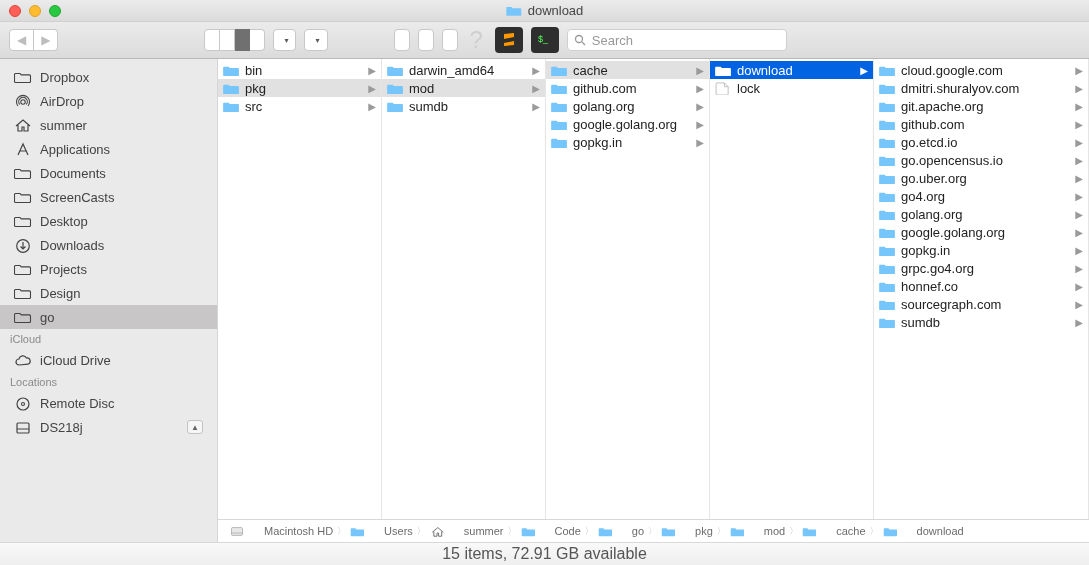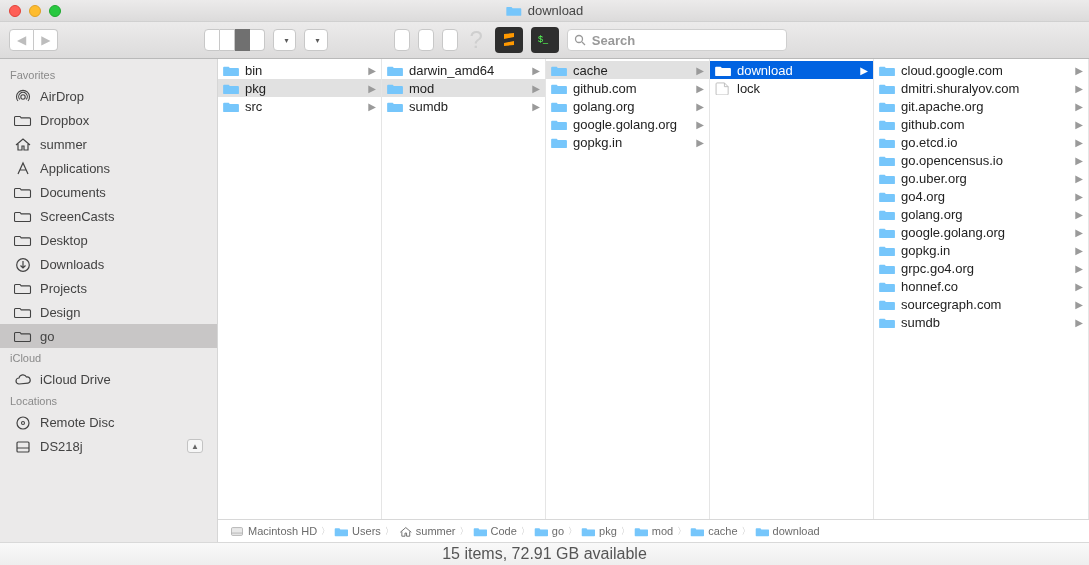--- a/index.html
+++ b/index.html
@@ -22,21 +22,21 @@
 .tb-btn { height:22px; border:1px solid #c8c8c8; border-radius:4px; background:#fff; display:flex; align-items:center; justify-content:center; padding:0 7px; font-size:12px; color:#5a5a5a; }
 .tb-btn + .tb-btn.seg { border-left:none; border-radius:0; }
 .tb-group .tb-btn:first-child.seg { border-radius:4px 0 0 4px; }
 .tb-group .tb-btn:last-child.seg { border-radius:0 4px 4px 0; }
 .tb-btn.active { background:#707070; color:#fff; border-color:#707070; }
 .tb-btn.disabled { color:#bdbdbd; }
 .tb-icon { width:28px; height:28px; border-radius:4px; display:flex; align-items:center; justify-content:center; }
 .tb-icon.dark { background:#2e2e2e; color:#eee; width:28px; height:26px; }
 .tb-icon.dark svg, .tb-icon svg { width:18px; height:18px; }
 .help { color:#cfcfcf; font-size:24px; padding:0 4px; }
-.searchfield { height:22px; width:220px; border:1px solid #cfcfcf; border-radius:4px; background:#fff; display:flex; align-items:center; gap:6px; padding:0 6px; color:#999;font-weight:bold; }
+.searchfield { height:22px; width:220px; border:1px solid #cfcfcf; border-radius:4px; background:#fff; display:flex; align-items:center; gap:6px; padding:0 6px; color:#999; }
 .searchfield svg { width:12px; height:12px; }
 
 .body { display:flex; height: calc(565px - 22px - 37px - 23px); }
 .sidebar { width:218px; background:#ebeaea; border-right:1px solid #d6d6d6; overflow-y:auto; padding-top:6px; }
 .section-label { color:#8a8a8a; font-size:11px; padding:4px 10px 3px; font-weight:500; }
 .sb-item { display:flex; align-items:center; gap:8px; padding:3px 14px; color:#434343; height:24px; }
 .sb-item svg { width:18px; height:15px; flex-shrink:0; }
 .sb-item.active { background:#c8c6c6; }
 .sb-item .chev-btn { margin-left:auto; width:16px; height:14px; border:1px solid #c3c3c3; border-radius:3px; display:flex; align-items:center; justify-content:center; background:#f6f6f6; font-size:8px; color:#666; }
 
@@ -45,21 +45,21 @@
 .col.last { flex:1; }
 .row { display:flex; align-items:center; gap:5px; padding:0 5px; height:18px; font-size:13px; color:#222; position:relative; }
 .row svg { width:17px; height:13px; flex-shrink:0; }
 .row .nm { flex:1; white-space:nowrap; overflow:hidden; text-overflow:ellipsis; }
 .row .arr { font-size:10px; color:#9a9a9a; }
 .row.sel { background:#e1e1e1; }
 .row.selblue { background:#0163e1; color:#fff; }
 .row.selblue .arr { color:#fff; }
 
 .pathbar { height:23px; border-top:1px solid #d8d8d8; display:flex; align-items:center; padding:0 12px; font-size:11px; color:#6b6b6b; }
-.pathbar .seg { display:flex; align-items:center; gap:4px; }
+.pathbar .seg { display:flex; align-items:center; gap:20px; }
 .pathbar .sep { padding:0 4px; color:#bbb; font-size:9px; }
 .pathbar svg { width:14px; height:11px; }
 .statusbar { position:absolute; bottom:0; left:0; right:0; height:23px; background:linear-gradient(#f9f9f9,#eeeeee); border-top:1px solid #d9d9d9; display:flex; align-items:center; justify-content:center; font-size:16px; color:#555; }
 
 .pathwrap { position:absolute; bottom:23px; left:218px; right:0; background:#fff; }
 
 
 .folder-ico { fill:#76c6fb; }
 .folder-ico.sel { fill:#fff; }
 </style>
@@ -222,32 +222,31 @@
   <div class="searchfield">
     <svg viewBox="0 0 12 12">
         <use href="#ico-search"></use>
       </svg>
     <span>Search</span>
   </div>
 </div>
 
 <div class="body">
   <div class="sidebar" id="sidebar">
-      <div class="section-label">Favorites</div>
+      <div class="sb-item">
+        <svg viewBox="0 0 18 15">
+          <use href="#ico-folder-out"></use>
+        </svg>
+        <span>Dropbox</span>
+      </div>
       <div class="sb-item">
         <svg viewBox="0 0 18 15">
           <use href="#ico-airdrop"></use>
         </svg>
         <span>AirDrop</span>
-      </div>
-      <div class="sb-item">
-        <svg viewBox="0 0 18 15">
-          <use href="#ico-folder-out"></use>
-        </svg>
-        <span>Dropbox</span>
       </div>
       <div class="sb-item">
         <svg viewBox="0 0 18 15">
           <use href="#ico-home"></use>
         </svg>
         <span>summer</span>
       </div>
       <div class="sb-item">
         <svg viewBox="0 0 18 15">
           <use href="#ico-apps"></use>

